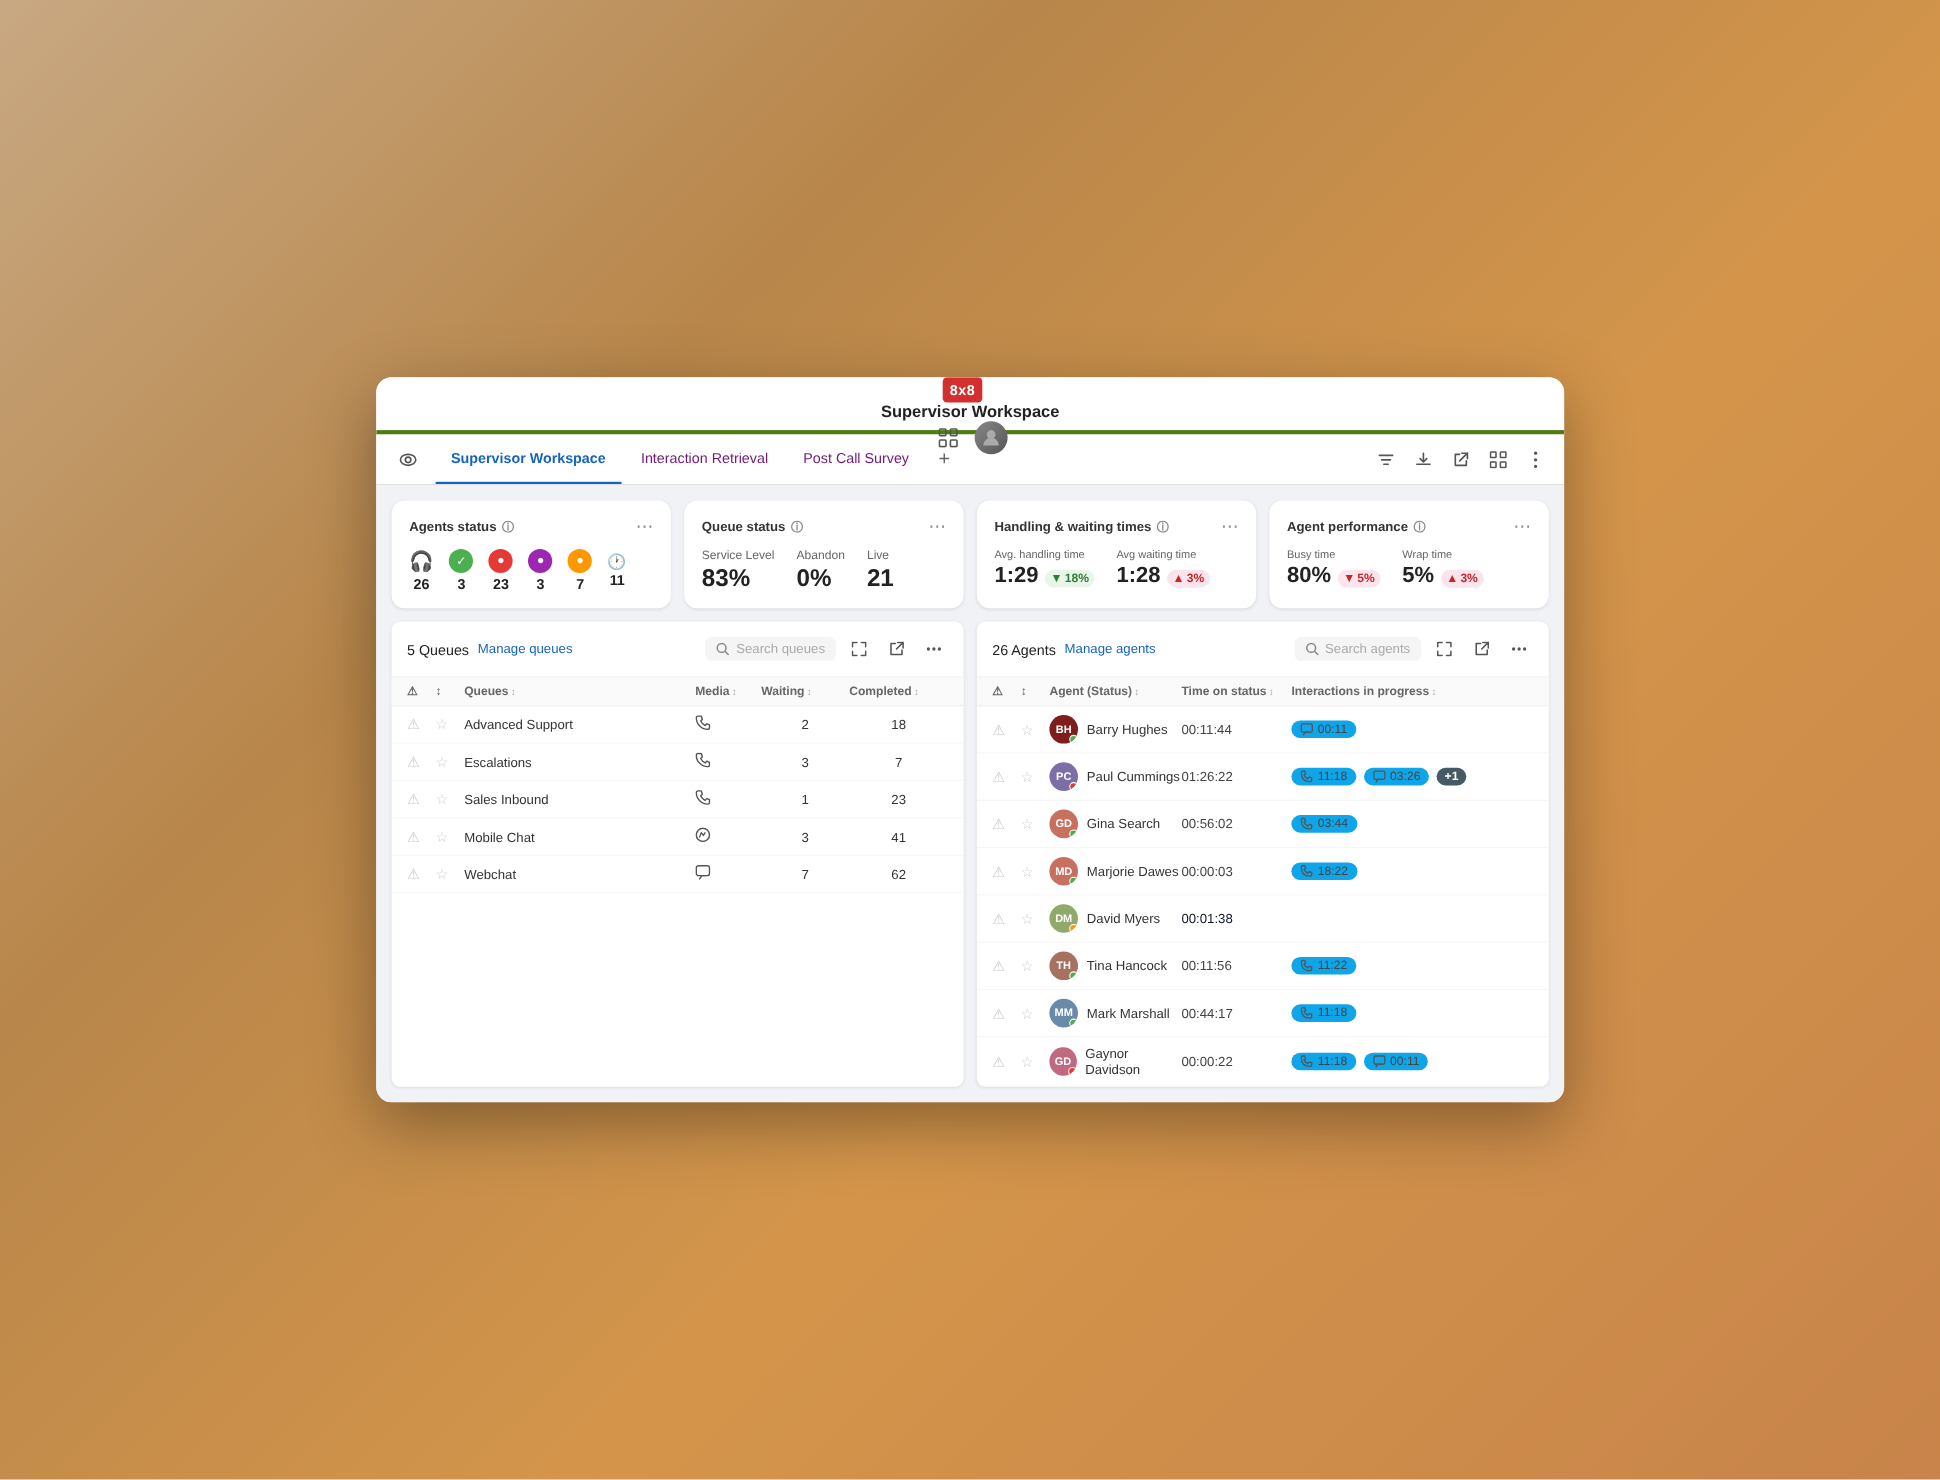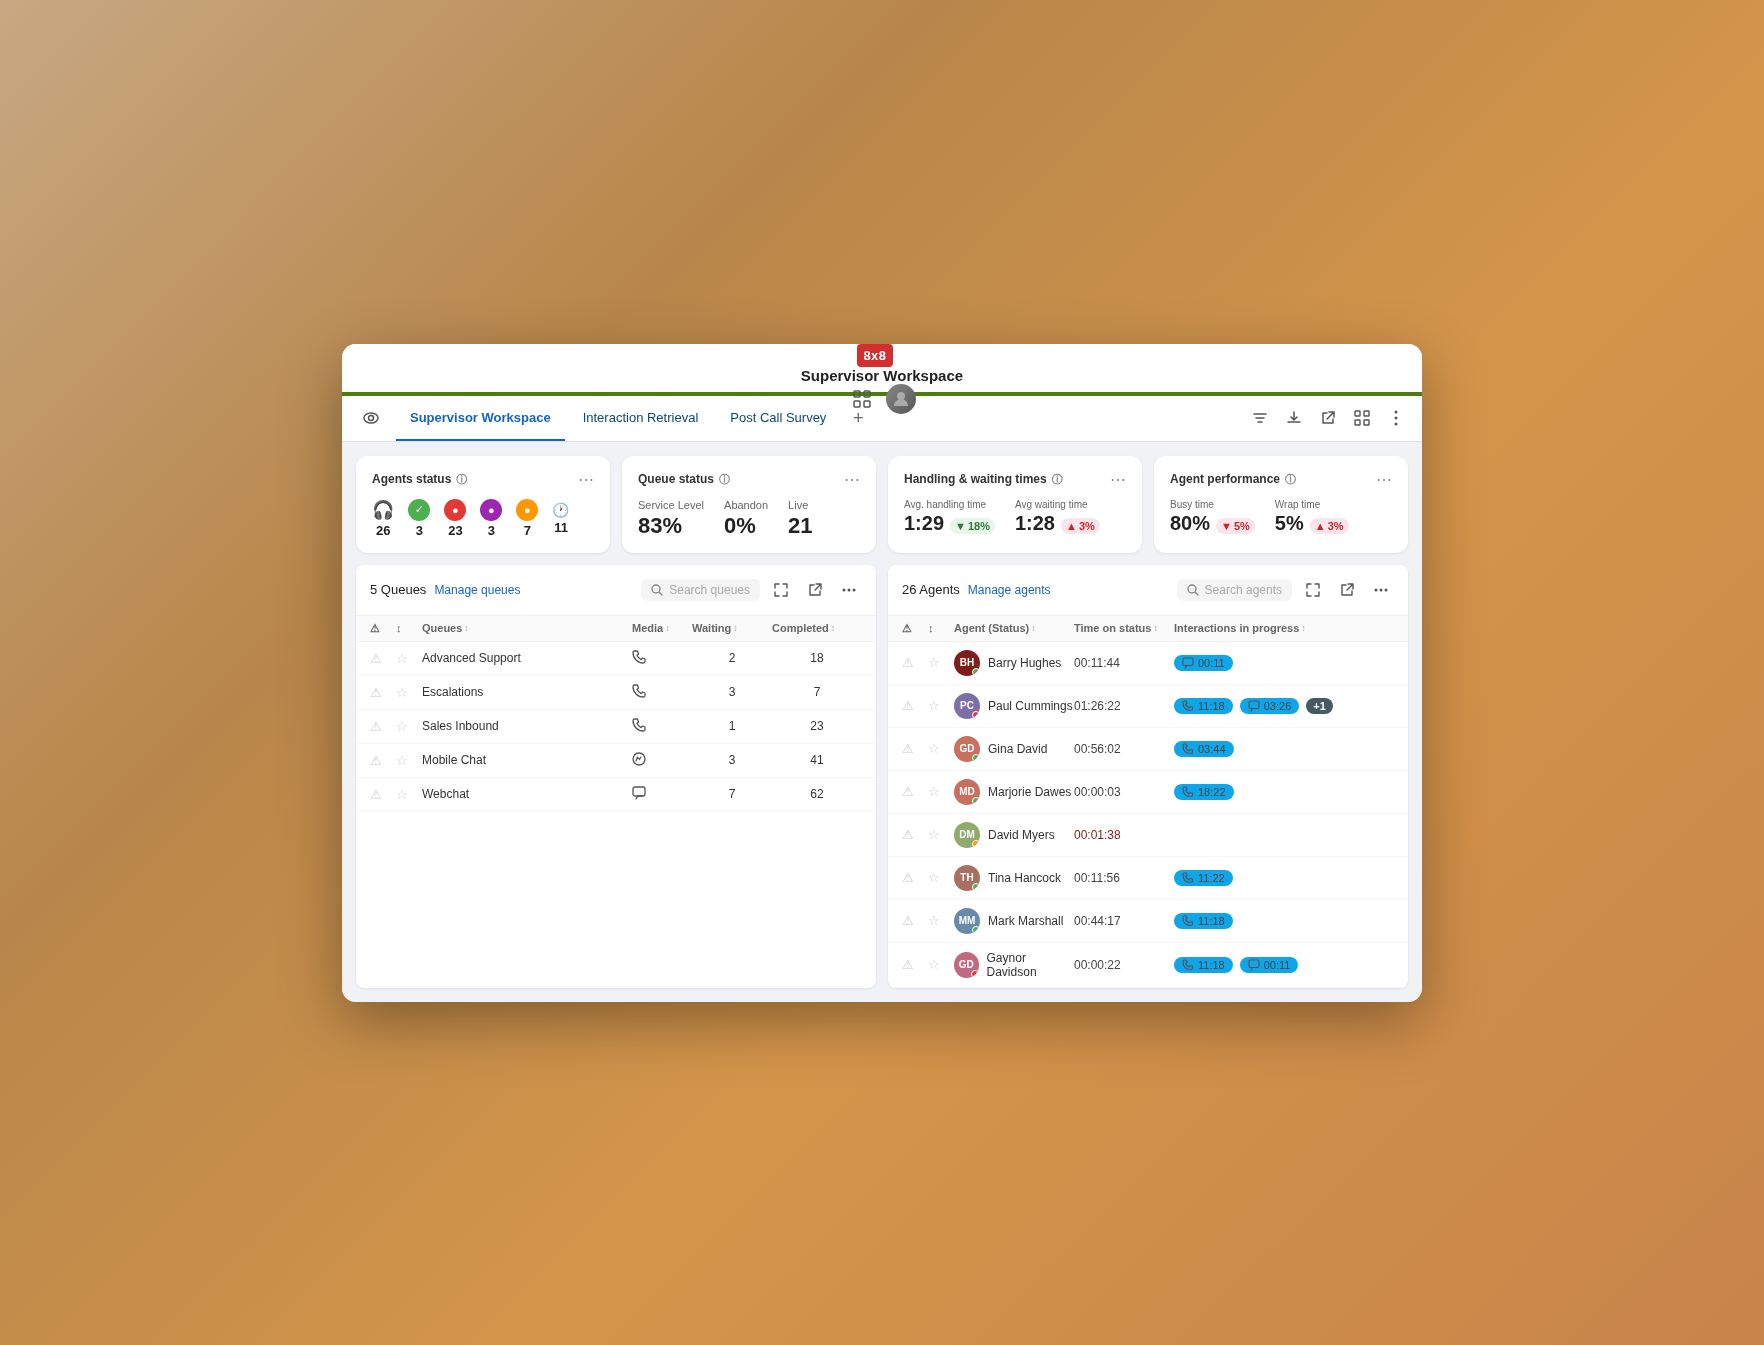--- a/index.html
+++ b/index.html
@@ -74,21 +74,21 @@
       height: 46px;
       border-bottom: 1px solid #e0e0e0;
       gap: 4px;
     }
     .tab-item {
       padding: 0 14px;
       height: 100%;
       display: flex;
       align-items: center;
       font-size: 13px;
-      color: #0c4a6e;
+      color: #701a75;
       cursor: pointer;
       border-bottom: 2px solid transparent;
       white-space: nowrap;
     }
     .tab-item.active {
       color: #1565c0;
       border-bottom: 2px solid #1565c0;
       font-weight: 600;
     }
     .tab-add {
@@ -735,21 +735,21 @@
     <span></span>
   </div>
               <div class="table-row agent-row">
     <span class="warn-icon">⚠</span>
     <span class="star-icon">☆</span>
     <div class="agent-name-cell">
       <div class="agent-avatar" style="background:#c87060">
         GD
         <div class="status-dot dot-green"></div>
       </div>
-      <span>Gina David</span>
+      <span>Gina Search</span>
     </div>
     <span style="font-size:12px;color:#444;">00:56:02</span>
     <div class="interactions-cell">
                   <span class="interaction-badge"><svg width="12" height="12" viewBox="0 0 12 12" fill="none">
                       <path d="M2 1h2L5 3.5l-1.5 1c.7 1.4 2 2.7 3.4 3.4L8 6.5 10.5 7v2C10.5 9.8 9.8 10.5 9 10.5 3.5 10.5 1 8 1 2.5 1 1.7 1.7 1 2.5 1H2z" stroke="#555" stroke-width="1.2" stroke-linejoin="round"></path>
                     </svg> 03:44</span>
                 </div>
     <span></span>
   </div>
               <div class="table-row agent-row">
@@ -773,21 +773,21 @@
               <div class="table-row agent-row">
     <span class="warn-icon">⚠</span>
     <span class="star-icon">☆</span>
     <div class="agent-name-cell">
       <div class="agent-avatar" style="background:#8faa6a">
         DM
         <div class="status-dot dot-orange"></div>
       </div>
       <span>David Myers</span>
     </div>
-    <span style="font-size:12px;color:#7f1d1d;">00:01:38</span>
+    <span style="font-size:12px;color:#0f172a;">00:01:38</span>
     <div class="interactions-cell"></div>
     <span></span>
   </div>
               <div class="table-row agent-row">
     <span class="warn-icon">⚠</span>
     <span class="star-icon">☆</span>
     <div class="agent-name-cell">
       <div class="agent-avatar" style="background:#a87060">
         TH
         <div class="status-dot dot-green"></div>

